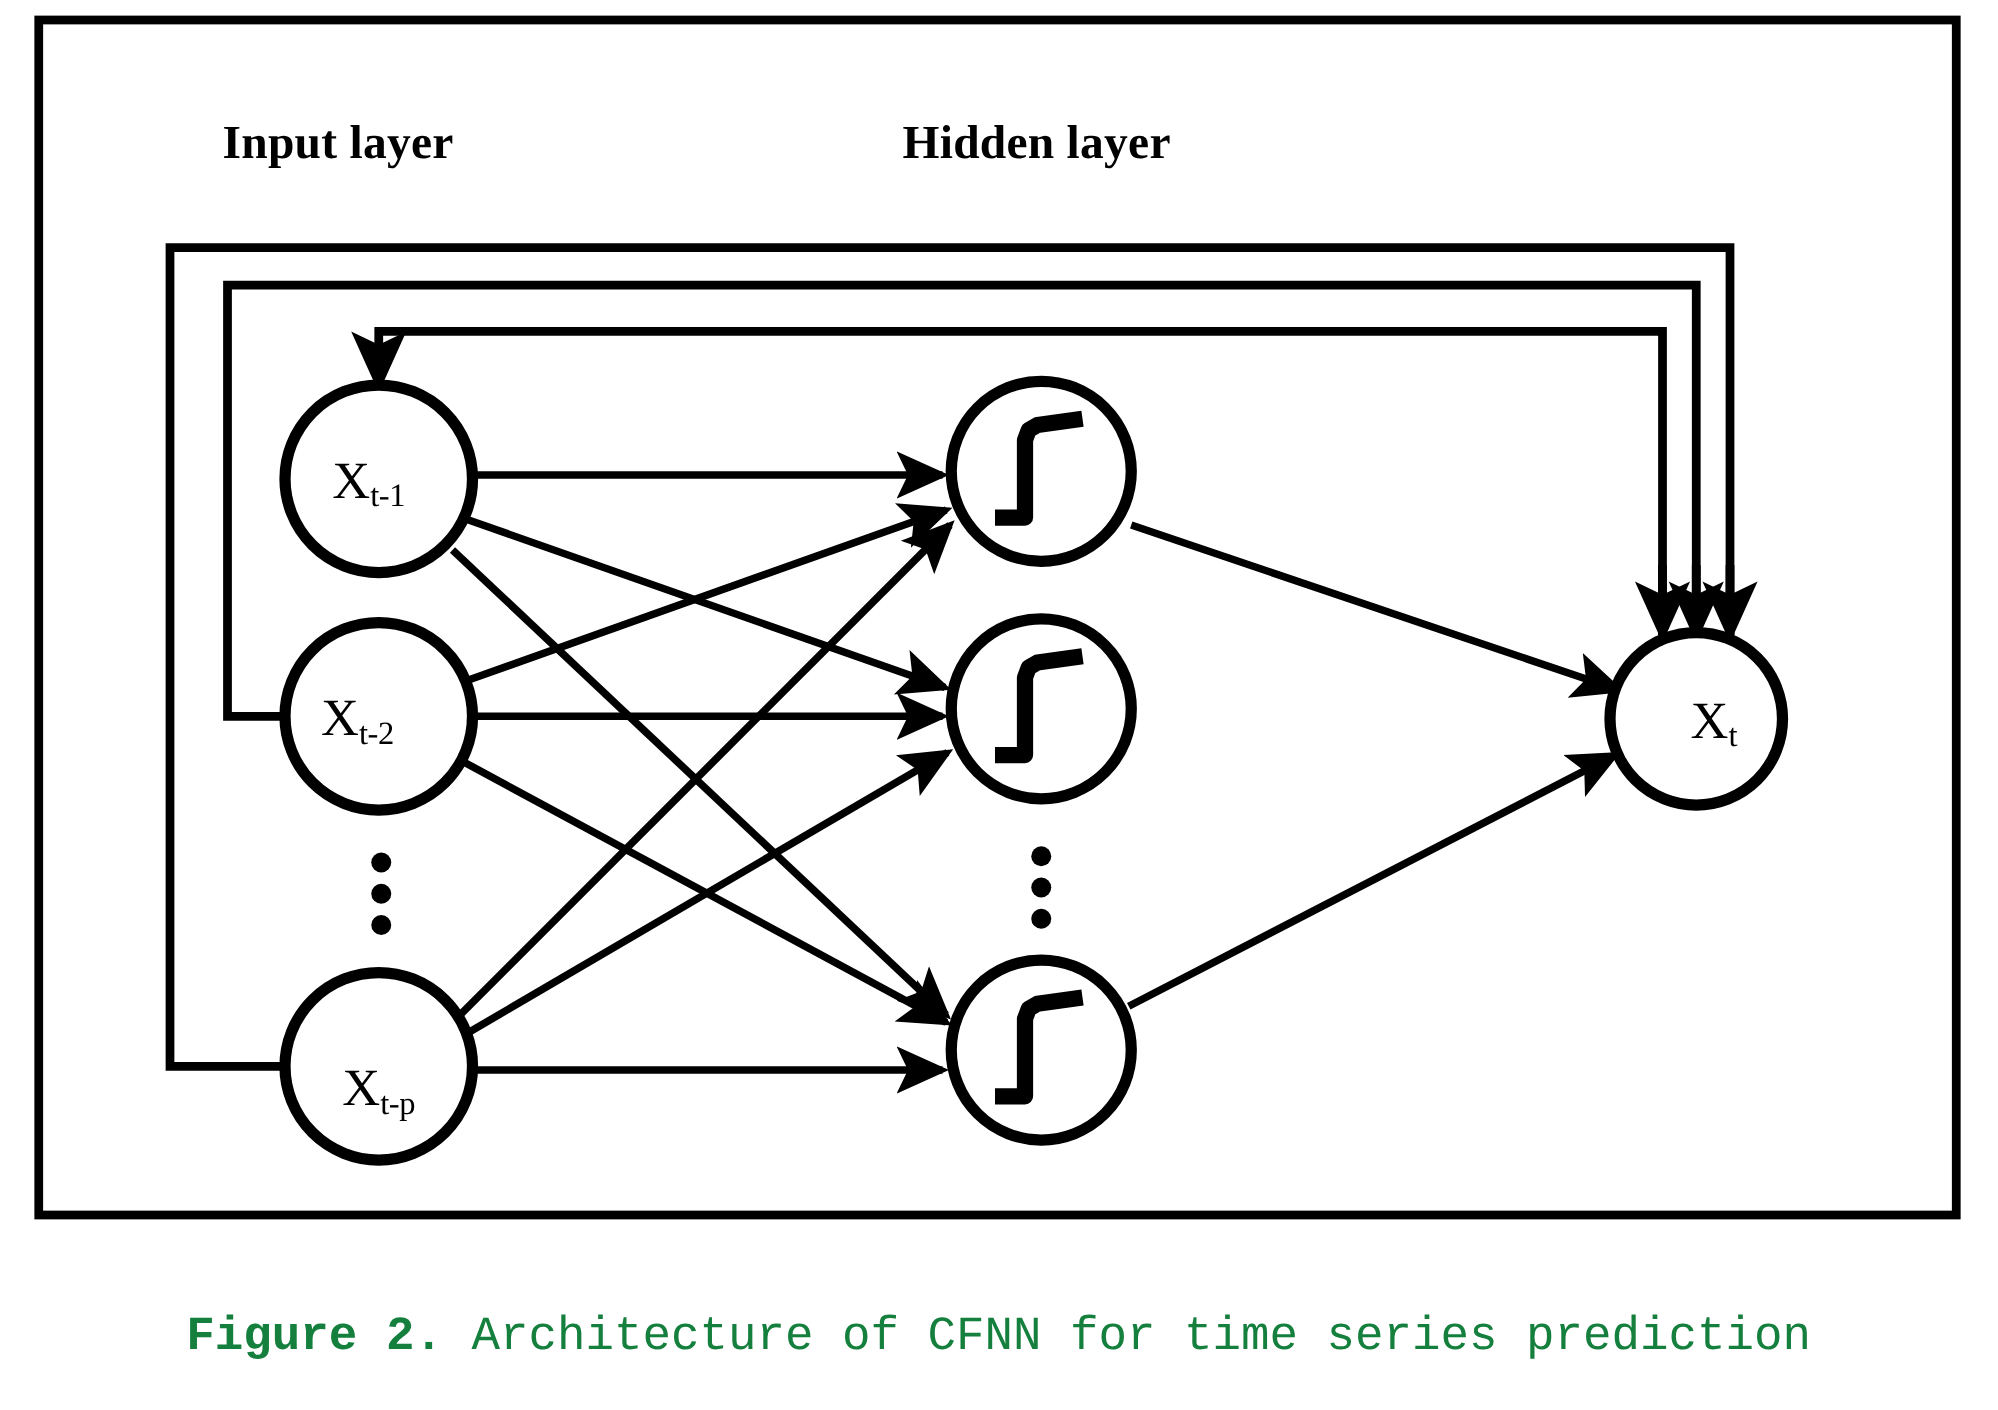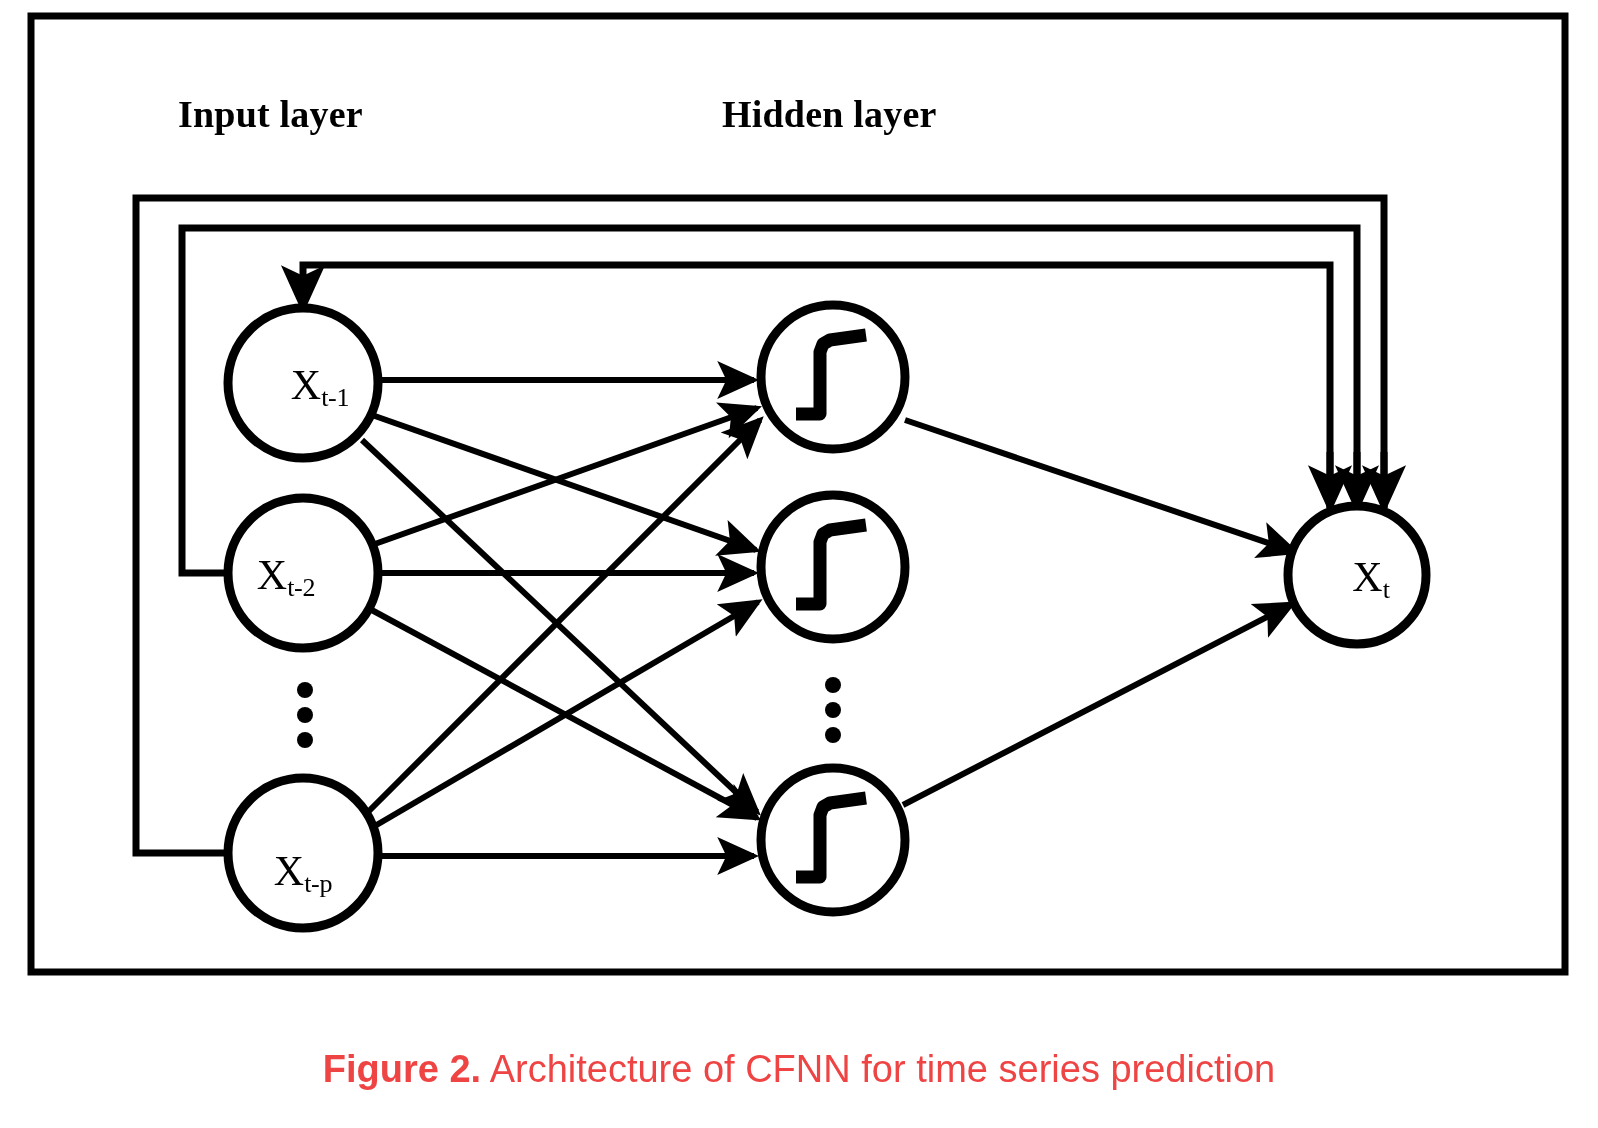--- a/index.html
+++ b/index.html
@@ -57,23 +57,23 @@
     top: 0.28em;
     letter-spacing: -0.3px;
   }
 
   #caption {
     position: absolute;
     left: 0;
     top: 1048px;
     width: 1598px;
     text-align: center;
-    font-family: Liberation Sans, sans-serif;
+    font-family: Liberation Mono, monospace;
     font-size: 38px;
-    color: #ef4444;
+    color: #15803d;
     white-space: nowrap;
   }
   #caption .caption-prefix {
     font-weight: bold;
   }
 </style>
 </head>
 <body>
 
 <div id="figure-root">
@@ -154,21 +154,21 @@
     <g fill="#000000">
       <circle cx="833" cy="685" r="8"></circle>
       <circle cx="833" cy="710" r="8"></circle>
       <circle cx="833" cy="735" r="8"></circle>
     </g>
   </svg>
 
   <div class="layer-label" id="label-input">Input layer</div>
   <div class="layer-label" id="label-hidden">Hidden layer</div>
 
-  <div class="node-label" style="left:320px; top:385px;">
+  <div class="node-label" style="left:295px; top:385px;">
     <span>X</span><sub>t-1</sub>
   </div>
   <div class="node-label" style="left:286px; top:575px;">
     <span>X</span><sub>t-2</sub>
   </div>
   <div class="node-label" style="left:303px; top:871px;">
     <span>X</span><sub>t-p</sub>
   </div>
   <div class="node-label" style="left:1357px; top:577px;margin-left:14px;">
     <span>X</span><sub>t</sub>

